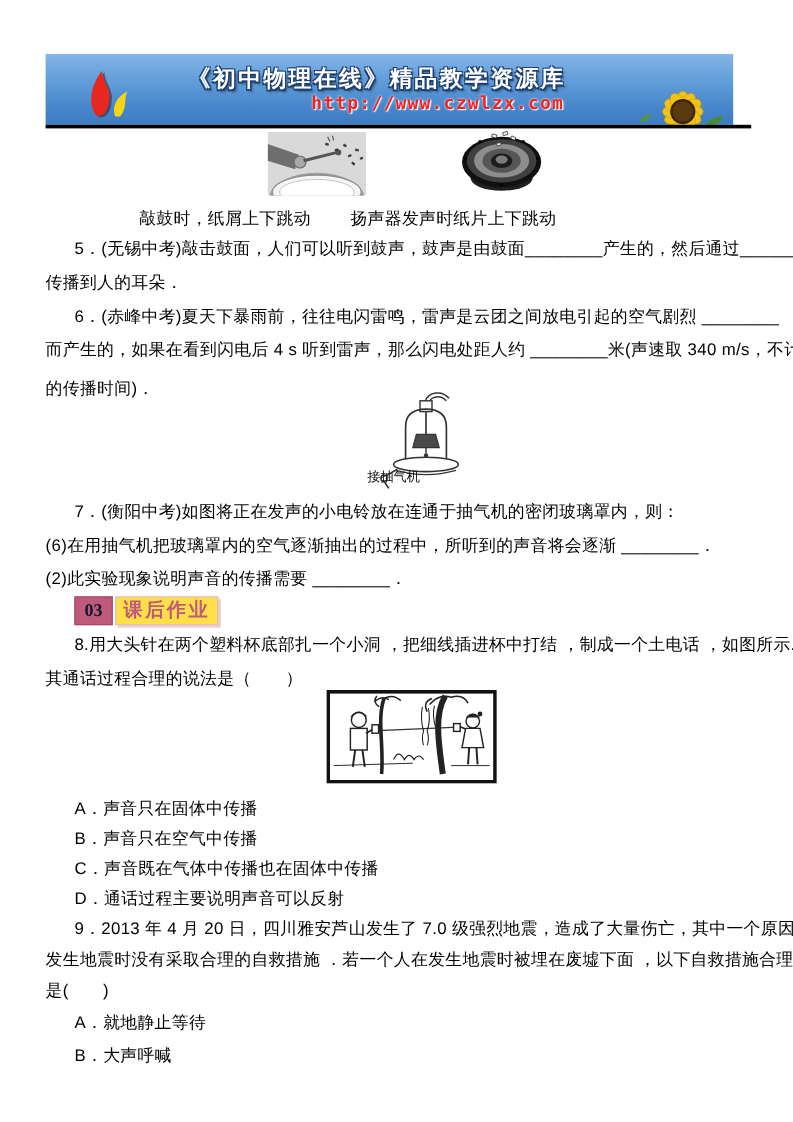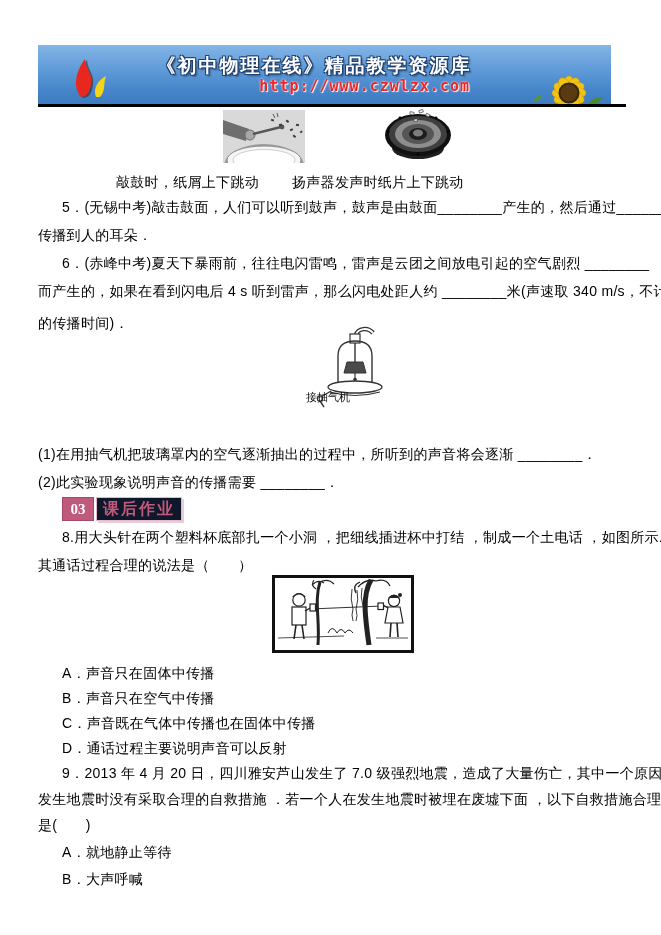--- a/index.html
+++ b/index.html
@@ -15,23 +15,23 @@
                 font-size:19px;font-weight:bold;color:#ffffff;letter-spacing:2px;
                 text-shadow:1px 1px 0 #1d3f72,-1px 1px 0 #1d3f72,1px -1px 0 #1d3f72,-1px -1px 0 #1d3f72,2px 2px 2px rgba(0,0,0,.45);}
   .banner-url{position:absolute;left:120px;top:32px;width:312px;text-align:right;
               font-family:"DejaVu Sans Mono","Liberation Mono",monospace;
               font-size:15px;font-weight:bold;color:#f52222;letter-spacing:1px;
               text-shadow:0 0 2px #ffffff,1px 1px 1px #ffffff;}
   .banner-rule{position:absolute;left:38px;top:104px;width:588px;height:3px;background:#000;}
 
   
   .badge-num{position:absolute;left:62px;top:497px;width:30px;height:22px;background:#c05a7c;
-             border:1px solid #a64a68;color:#ffffff;font-weight:bold;font-size:15px;
+             border:1px solid #a64a68;color:#0f172a;font-weight:bold;font-size:15px;
              text-align:center;line-height:22px;font-family:"Liberation Serif","DejaVu Serif",serif;}
-  .badge-title{position:absolute;left:96px;top:497px;height:22px;padding:0 6px;background:#0f172a;
+  .badge-title{position:absolute;left:96px;top:497px;height:22px;padding:0 6px;background:#fde047;
                border:1px solid #e3bccb;box-shadow:2px 2px 0 #ecccd8;color:#c05a7c;
                font-weight:bold;font-size:16px;line-height:22px;letter-spacing:2px;}
 
   .indent{padding-left:24px;}
   svg{display:block;}
 </style>
 </head>
 <body>
 
 <div class="page">
@@ -130,21 +130,22 @@
     <line x1="55" y1="47" x2="55" y2="52" stroke="#333" stroke-width="1.2"></line>
     <circle cx="55" cy="53.5" r="1.8" fill="#333"></circle>
     <ellipse cx="55" cy="61" rx="27" ry="6" fill="#ffffff" stroke="#333" stroke-width="1.3"></ellipse>
     <path d="M30,66 Q55,73 80,66" fill="none" stroke="#333" stroke-width="1.2"></path>
     <path d="M31,65 L21,71" stroke="#333" stroke-width="1.4" fill="none"></path>
     <circle cx="20" cy="72.5" r="2.6" fill="#fff" stroke="#333" stroke-width="1.2"></circle>
     <path d="M20,75 L24,81" stroke="#333" stroke-width="1.4" fill="none"></path>
     <text x="6" y="75" font-size="11" fill="#111">接抽气机</text>
   </svg>
 
-  <div class="tline" style="left:38px;top:444px;">(1)在用抽气机把玻璃罩内的空气逐渐抽出的过程中，所听到的声音将会逐渐 ________．</div>
+  <div class="tline indent" style="left:38px;top:416px;">7．(衡阳中考)如图将正在发声的小电铃放在连通于抽气机的密闭玻璃罩内，则：</div>
+  <div class="tline" style="left:38px;top:444px;">(6)在用抽气机把玻璃罩内的空气逐渐抽出的过程中，所听到的声音将会逐渐 ________．</div>
   <div class="tline" style="left:38px;top:472px;">(2)此实验现象说明声音的传播需要 ________．</div>
 
   <div class="badge-num">03</div>
   <div class="badge-title">课后作业</div>
 
   <div class="tline indent" style="left:38px;top:527px;">8.用大头针在两个塑料杯底部扎一个小洞 ，把细线插进杯中打结 ，制成一个土电话 ，如图所示.对</div>
   <div class="tline" style="left:38px;top:555px;">其通话过程合理的说法是（　　）</div>
 
   <svg class="abs" style="left:272px;top:575px;" width="142" height="78" viewBox="0 0 142 78">
     <rect x="1.5" y="1.5" width="139" height="75" fill="#ffffff" stroke="#111" stroke-width="3"></rect>

